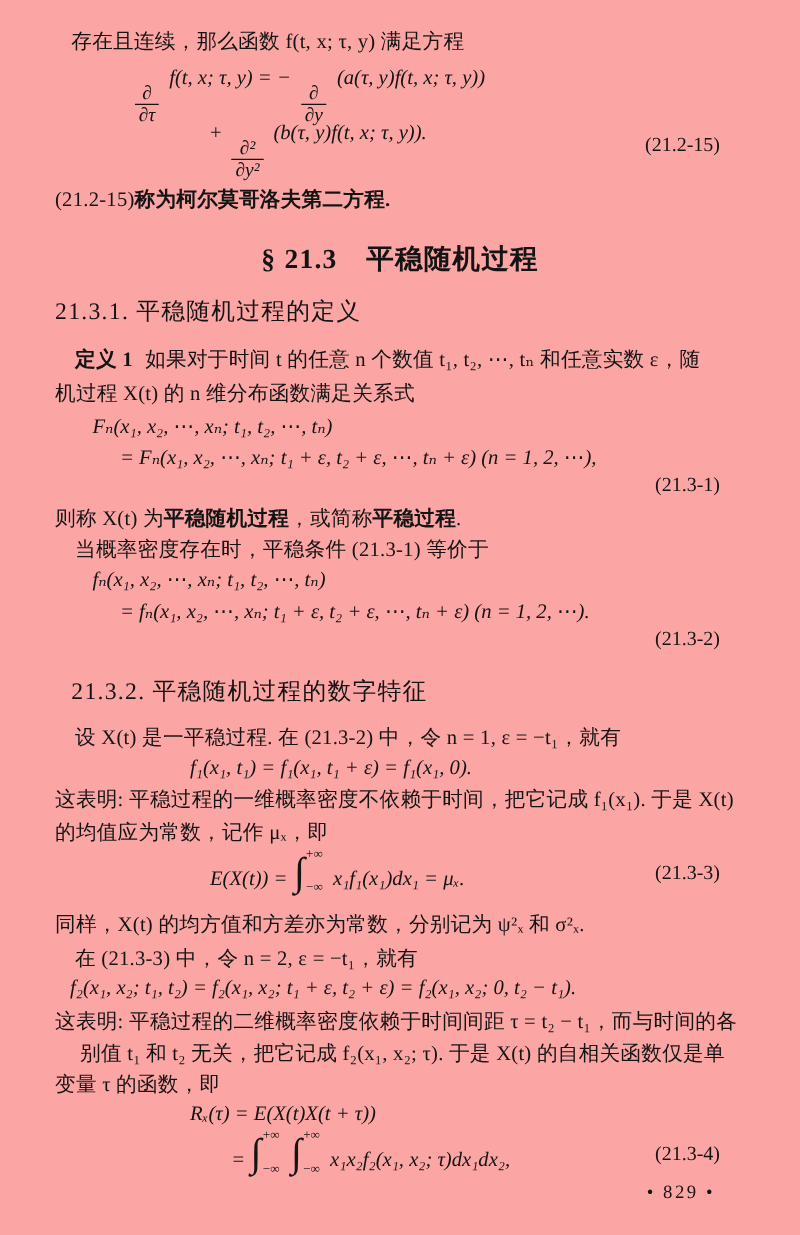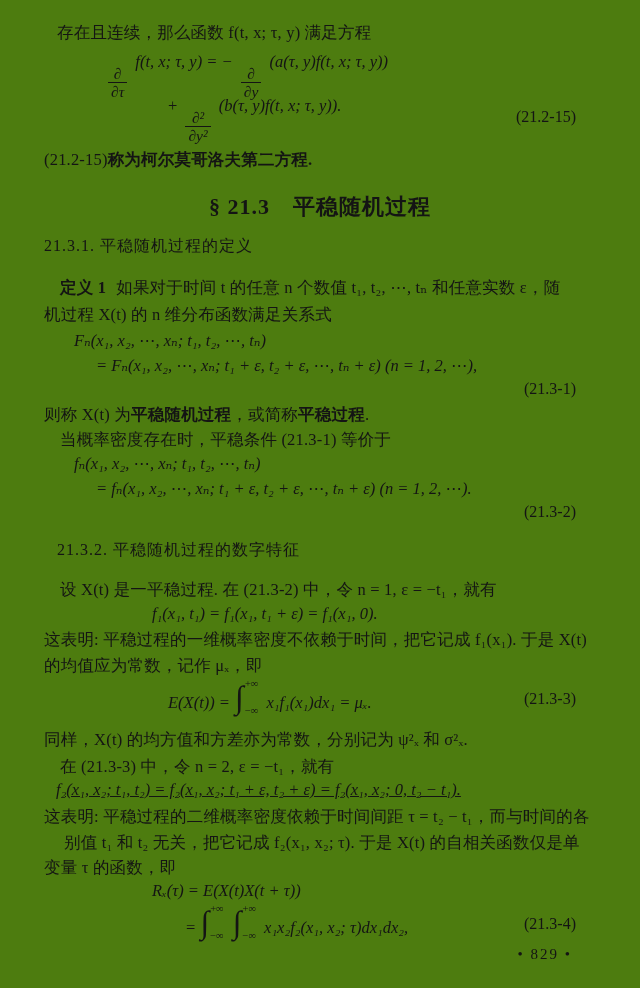--- a/index.html
+++ b/index.html
@@ -1,27 +1,27 @@
 <!DOCTYPE html>
 <html><head>
 <meta charset="utf-8">
 <style>
   html,body{margin:0;padding:0;background:#d9d9d9;}
   .page{
     position:relative;width:640px;height:988px;margin:0 auto;
-    background:#4d7c0f;color:#141414;overflow:hidden;
+    background:#fca5a5;color:#141414;overflow:hidden;
     font-family:"Liberation Serif","DejaVu Serif","DejaVu Sans",serif;
   }
   .abs{position:absolute;white-space:nowrap;}
   .t{font-size:16.5px;line-height:1.35;letter-spacing:.2px;}
   .math{font-style:italic;font-size:16.5px;}
   .upright{font-style:normal;}
   .b{font-weight:bold;}
   .sec-title{width:100%;text-align:center;font-size:22px;font-weight:bold;letter-spacing:1px;}
-  .sub-title{font-size:16px;letter-spacing:1px;}
+  .sub-title{font-size:19px;letter-spacing:1px;}
   .eqnum{font-size:16px;font-style:normal;}
   .pagenum{font-size:15px;font-weight:normal;letter-spacing:2px;}
   
   .frac{display:inline-flex;flex-direction:column;align-items:center;
         vertical-align:-12px;margin:0 4px;line-height:1.1;font-size:15.5px;}
   .frac .den{border-top:1.6px solid #141414;padding:0 3px;}
   .frac .num{padding:0 3px;}
   
   .int-wrap{display:inline-flex;align-items:center;margin:0 1px;}
   .int-sym{font-size:32px;line-height:1;font-style:normal;}
@@ -105,21 +105,21 @@
       </span>
     </span>
     <span>x₁f₁(x₁)dx₁ = μₓ.</span>
   </div>
   <div class="abs eqnum" style="right:64px;top:690px;margin-left:27px;">(21.3-3)</div>
 
   <div class="abs t" style="left:44px;top:729px;">同样，X(t) 的均方值和方差亦为常数，分别记为 ψ²ₓ 和 σ²ₓ.</div>
 
   <div class="abs t" style="left:60px;top:756px;">在 (21.3-3) 中，令 n = 2, ε = −t₁，就有</div>
 
-  <div class="abs math" style="left:56px;top:780px;text-decoration:underline;">f₂(x₁, x₂; t₁, t₂) = f₂(x₁, x₂; t₁ + ε, t₂ + ε) = f₂(x₁, x₂; 0, t₂ − t₁).</div>
+  <div class="abs math" style="left:56px;top:780px;">f₂(x₁, x₂; t₁, t₂) = f₂(x₁, x₂; t₁ + ε, t₂ + ε) = f₂(x₁, x₂; 0, t₂ − t₁).</div>
 
   <div class="abs t" style="left:44px;top:806px;">这表明: 平稳过程的二维概率密度依赖于时间间距 τ = t₂ − t₁，而与时间的各</div>
   <div class="abs t" style="left:44px;top:832px;margin-left:20px;">别值 t₁ 和 t₂ 无关，把它记成 f₂(x₁, x₂; τ). 于是 X(t) 的自相关函数仅是单</div>
   <div class="abs math" style="left:152px;top:881px;">Rₓ(τ) = E(X(t)X(t + τ))</div>
 
   <div class="abs t" style="left:44px;top:857px;">变量 τ 的函数，即</div>
   <div class="abs math" style="left:186px;top:903px;">
     <span class="upright">=</span>
     <span class="int-wrap">
       <span class="int-sym">∫</span>

